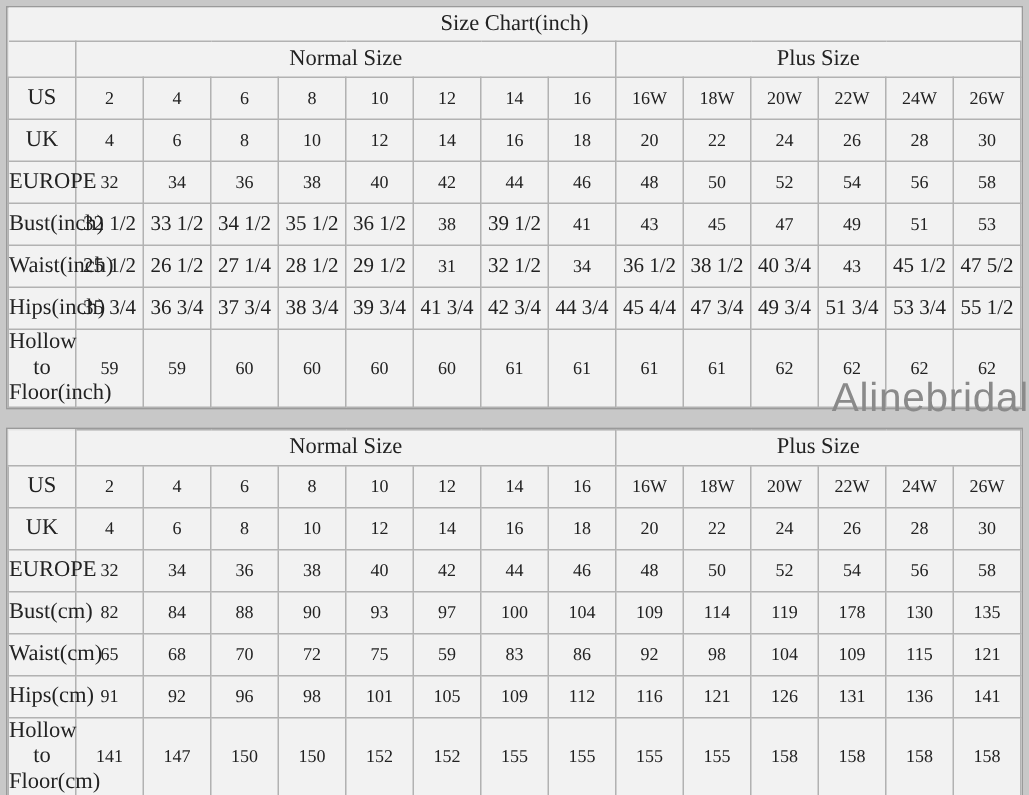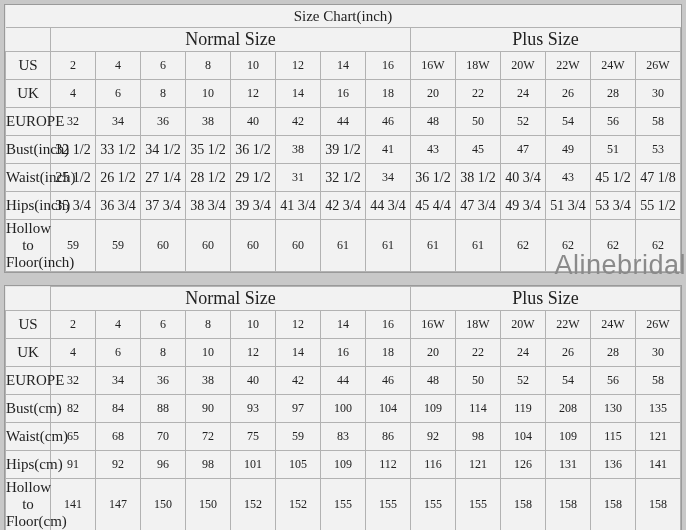--- a/index.html
+++ b/index.html
@@ -40,21 +40,21 @@
     padding: 0;
   }
   .title-cell {
     font-size: 15px;
     height: 22px;
     border-top: none;
     border-left: none;
     border-right: none;
   }
   .group-cell {
-    font-size: 18px;
+    font-size: 15px;
     height: 23px;
   }
   .rowlabel {
     font-size: 15px;
     height: 27px;
     width: 138px;
   }
   .datacell {
     font-size: 12px;
     height: 27px;
@@ -170,21 +170,21 @@
           <td class="datacell small">28 1/2</td>
           <td class="datacell small">29 1/2</td>
           <td class="datacell">31</td>
           <td class="datacell small">32 1/2</td>
           <td class="datacell">34</td>
           <td class="datacell small">36 1/2</td>
           <td class="datacell small">38 1/2</td>
           <td class="datacell small">40 3/4</td>
           <td class="datacell">43</td>
           <td class="datacell small">45 1/2</td>
-          <td class="datacell small">47 1/8</td>
+          <td class="datacell small">47 5/2</td>
         </tr>
         <tr class="">
           <td class="rowlabel">Hips(inch)</td>
           <td class="datacell small">35 3/4</td>
           <td class="datacell small">36 3/4</td>
           <td class="datacell small">37 3/4</td>
           <td class="datacell small">38 3/4</td>
           <td class="datacell small">39 3/4</td>
           <td class="datacell small">41 3/4</td>
           <td class="datacell small">42 3/4</td>
@@ -282,21 +282,21 @@
           <td class="datacell">84</td>
           <td class="datacell">88</td>
           <td class="datacell">90</td>
           <td class="datacell">93</td>
           <td class="datacell">97</td>
           <td class="datacell">100</td>
           <td class="datacell">104</td>
           <td class="datacell">109</td>
           <td class="datacell">114</td>
           <td class="datacell">119</td>
-          <td class="datacell">208</td>
+          <td class="datacell">178</td>
           <td class="datacell">130</td>
           <td class="datacell">135</td>
         </tr>
         <tr class="">
           <td class="rowlabel">Waist(cm)</td>
           <td class="datacell">65</td>
           <td class="datacell">68</td>
           <td class="datacell">70</td>
           <td class="datacell">72</td>
           <td class="datacell">75</td>

